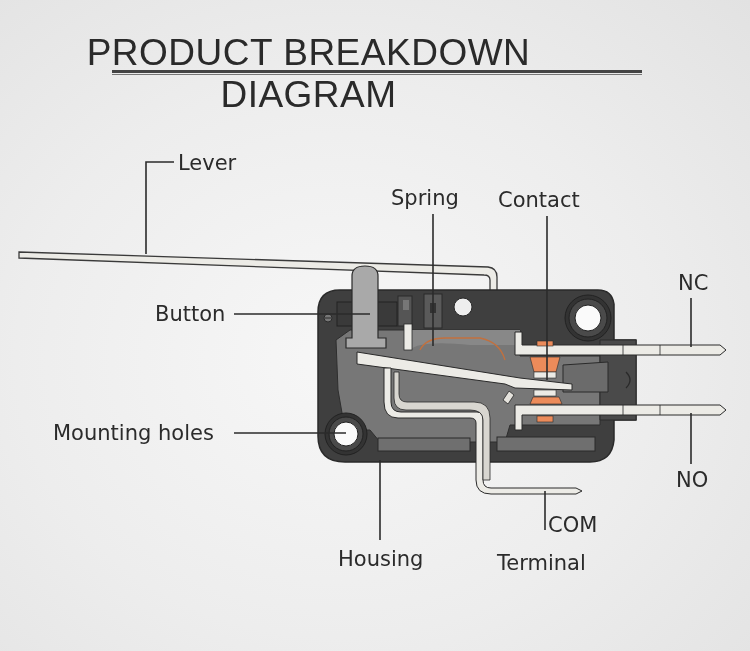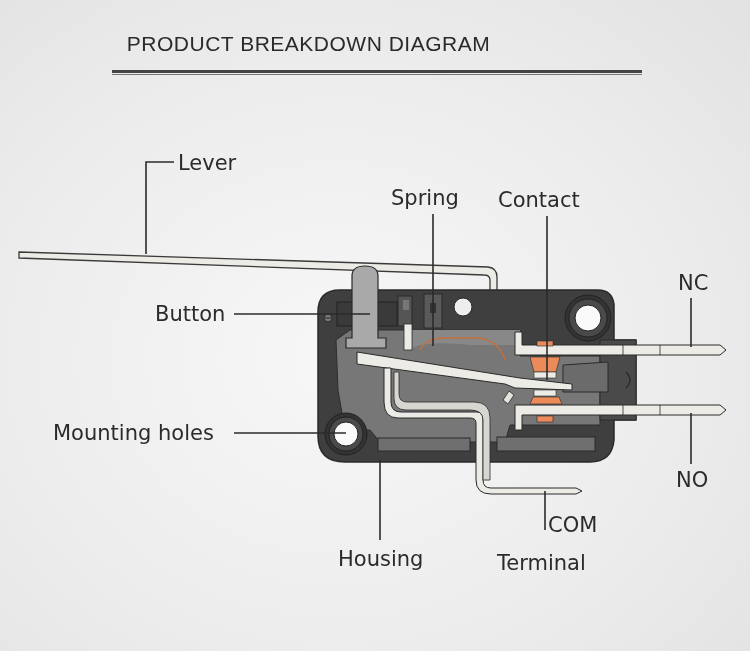--- a/index.html
+++ b/index.html
@@ -1,20 +1,20 @@
 <!DOCTYPE html>
 <html><head>
 <meta charset="utf-8">
 <style>
   html,body{margin:0;padding:0;}
   body{width:750px;height:651px;overflow:hidden;background:#e6e6e6;}
   .canvas{position:relative;width:750px;height:651px;
     background:radial-gradient(ellipse at 45% 55%, #f7f7f7 0%, #ededed 55%, #e2e2e2 100%);}
   .title{position:absolute;left:0;top:32px;width:617px;text-align:center;
-    font-family:"Liberation Sans",sans-serif;font-size:21px;letter-spacing:0.5px;color:#2a2a2a;}
+    font-family:"Liberation Sans",sans-serif;font-size:37px;letter-spacing:0.5px;color:#2a2a2a;}
   .title-rule{position:absolute;left:112px;top:70px;width:530px;height:0;border-top:3px solid #444;}
   .title-rule2{position:absolute;left:112px;top:74px;width:530px;height:0;border-top:1px solid #777;}
   svg{position:absolute;left:0;top:0;}
   .lbl{font-family:"DejaVu Sans",sans-serif;font-size:21px;fill:#2b2b2b;}
 </style>
 </head>
 <body>
 
 <div class="canvas">
   <div class="title">PRODUCT BREAKDOWN DIAGRAM</div>

